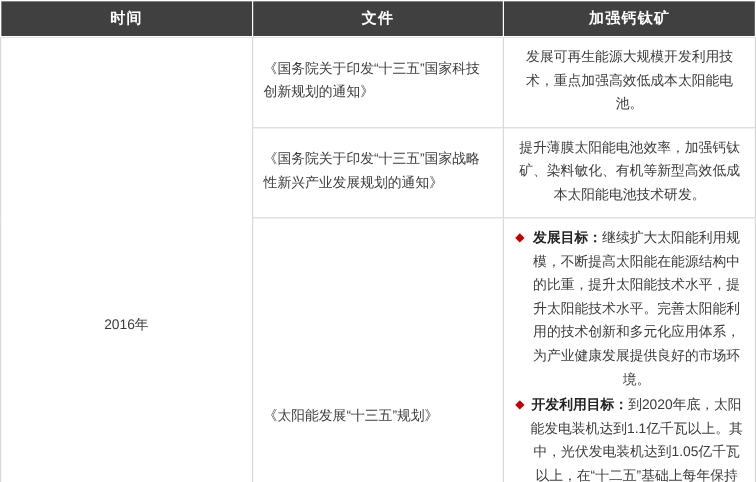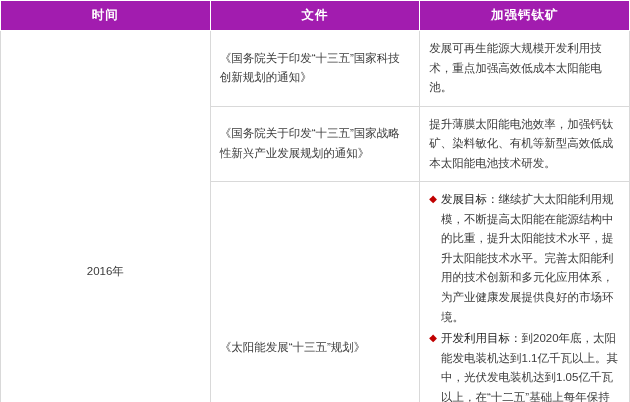--- a/index.html
+++ b/index.html
@@ -13,21 +13,21 @@
     font-family: "Liberation Sans", "DejaVu Sans", sans-serif;
     color: #333333;
     overflow: hidden;
   }
   table.policy-table {
     border-collapse: collapse;
     width: 630px;
     table-layout: fixed;
   }
   table.policy-table th {
-    background: #a21caf;
+    background: #404040;
     color: #ffffff;
     font-size: 12.5px;
     font-weight: bold;
     text-align: center;
     padding: 6px 4px;
     border: 1px solid #ffffff;
     letter-spacing: 1px;
   }
   table.policy-table td {
     border: 1px solid #d9d9d9;
@@ -48,40 +48,41 @@
     width: 224px;
     color: #3b3b3b;
   }
   td.col-content {
     text-align: left;
     width: 320px;
   }
   .para {
     margin: 0;
     text-indent: 0;
+    text-align: center;
   }
   .para + .para {
     margin-top: 2px;
   }
   .bullet-row {
     display: flex;
     align-items: flex-start;
   }
   .bullet-mark {
     color: #c00000;
     font-size: 10px;
     line-height: 1.85;
     margin-right: 4px;
     flex: 0 0 auto;
   }
   .bullet-body {
     flex: 1 1 auto;
   }
   .lead {
-    font-weight: normal;
+    font-weight: bold;
     color: #222222;
     margin-top: 39px;
   }
   th .th-inner {
     display: block;
   }
 </style>
 </head>
 <body>
 

